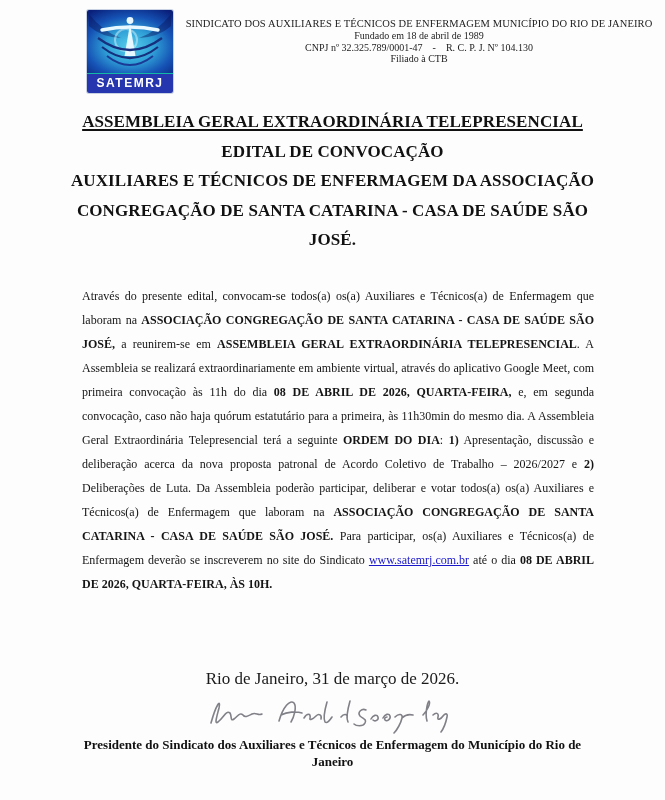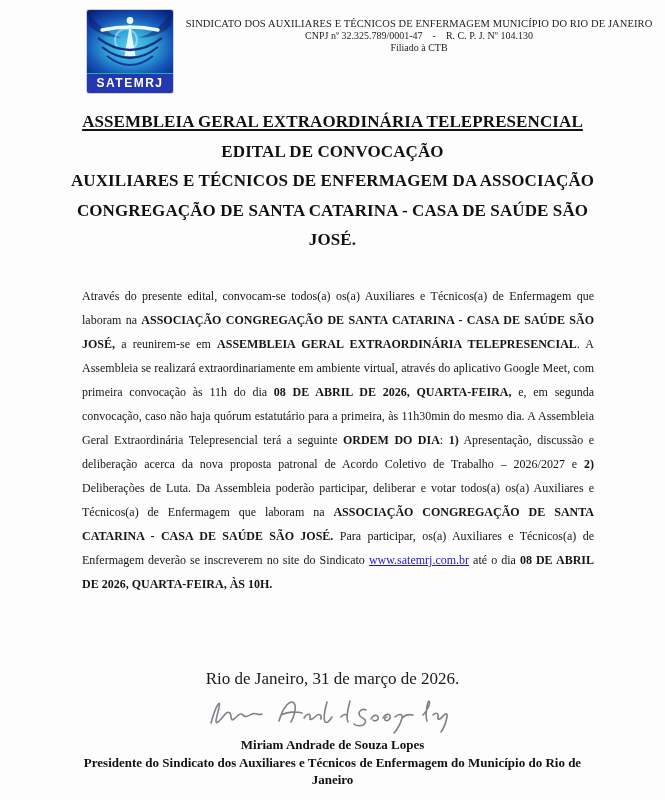--- a/index.html
+++ b/index.html
@@ -158,20 +158,21 @@
 
           <path d="M11,28 Q43,52 75,28" fill="none" stroke="#16307e" stroke-width="2.2"></path>
           <path d="M15,37 Q43,59 71,37" fill="none" stroke="#16307e" stroke-width="2.2"></path>
           <path d="M20,46 Q43,64 66,46" fill="none" stroke="#1a3a96" stroke-width="2"></path>
         </svg>
       </div>
       <div class="logo-band">SATEMRJ</div>
     </div>
     <div class="header-text">
       <div class="org-name">SINDICATO DOS AUXILIARES E TÉCNICOS DE ENFERMAGEM MUNICÍPIO DO RIO DE JANEIRO</div>
+      <div class="header-sub">Fundado em 18 de abril de 1989</div>
       <div class="header-sub">CNPJ nº 32.325.789/0001-47&nbsp;&nbsp;&nbsp;&nbsp;-&nbsp;&nbsp;&nbsp;&nbsp;R. C. P. J. Nº 104.130</div>
       <div class="header-sub">Filiado à CTB</div>
     </div>
   </div>
 
   <div class="title-block">
     <div class="underlined">ASSEMBLEIA GERAL EXTRAORDINÁRIA TELEPRESENCIAL</div>
     <div>EDITAL DE CONVOCAÇÃO</div>
     <div>AUXILIARES E TÉCNICOS DE ENFERMAGEM DA ASSOCIAÇÃO CONGREGAÇÃO DE SANTA CATARINA - CASA DE SAÚDE SÃO JOSÉ.</div>
   </div>
@@ -192,17 +193,16 @@
         <path d="M168,28 C170,24 174,23 175,26 C176,29 172,31 170,29"></path>
         <path d="M180,27 C182,23 186,22 187,25 C188,28 184,31 182,29 C181,28 182,26 184,26"></path>
         <path d="M192,26 C196,22 200,23 199,27 C198,32 194,39 191,42 M199,27 C202,24 206,23 210,24"></path>
         <path d="M220,24 C224,20 228,12 226,10 C224,12 222,24 224,30"></path>
         <path d="M230,24 C233,21 236,22 235,26 C234,30 238,28 240,25 C242,22 245,22 244,26 C243,31 241,37 238,41"></path>
       </g>
     </svg>
   </div>
 
   <div class="signoff">
-    <div class="signer-name">Miriam Andrade de Souza Lopes</div>
     <div class="signer-role">Presidente do Sindicato dos Auxiliares e Técnicos de Enfermagem do Município do Rio de Janeiro</div>
   </div>
 
 </div>
 
 </body></html>

